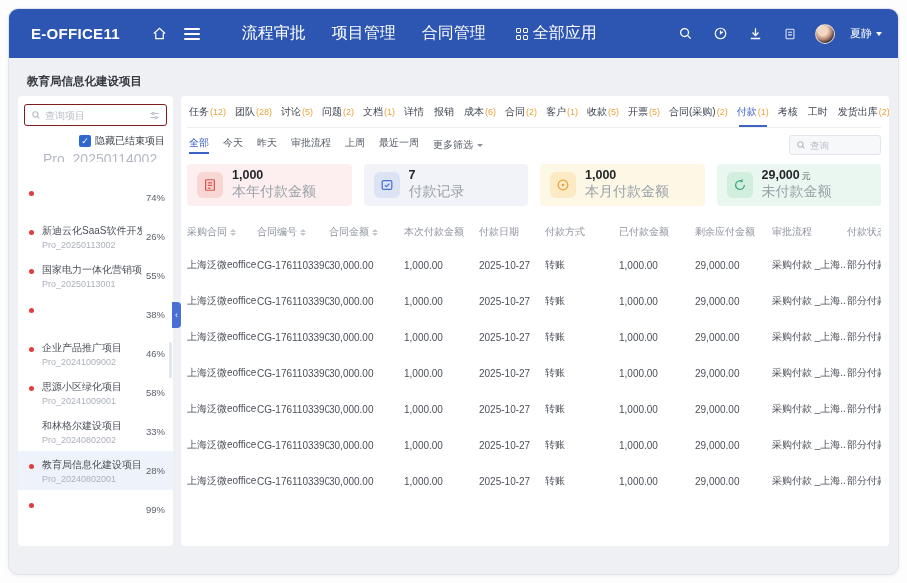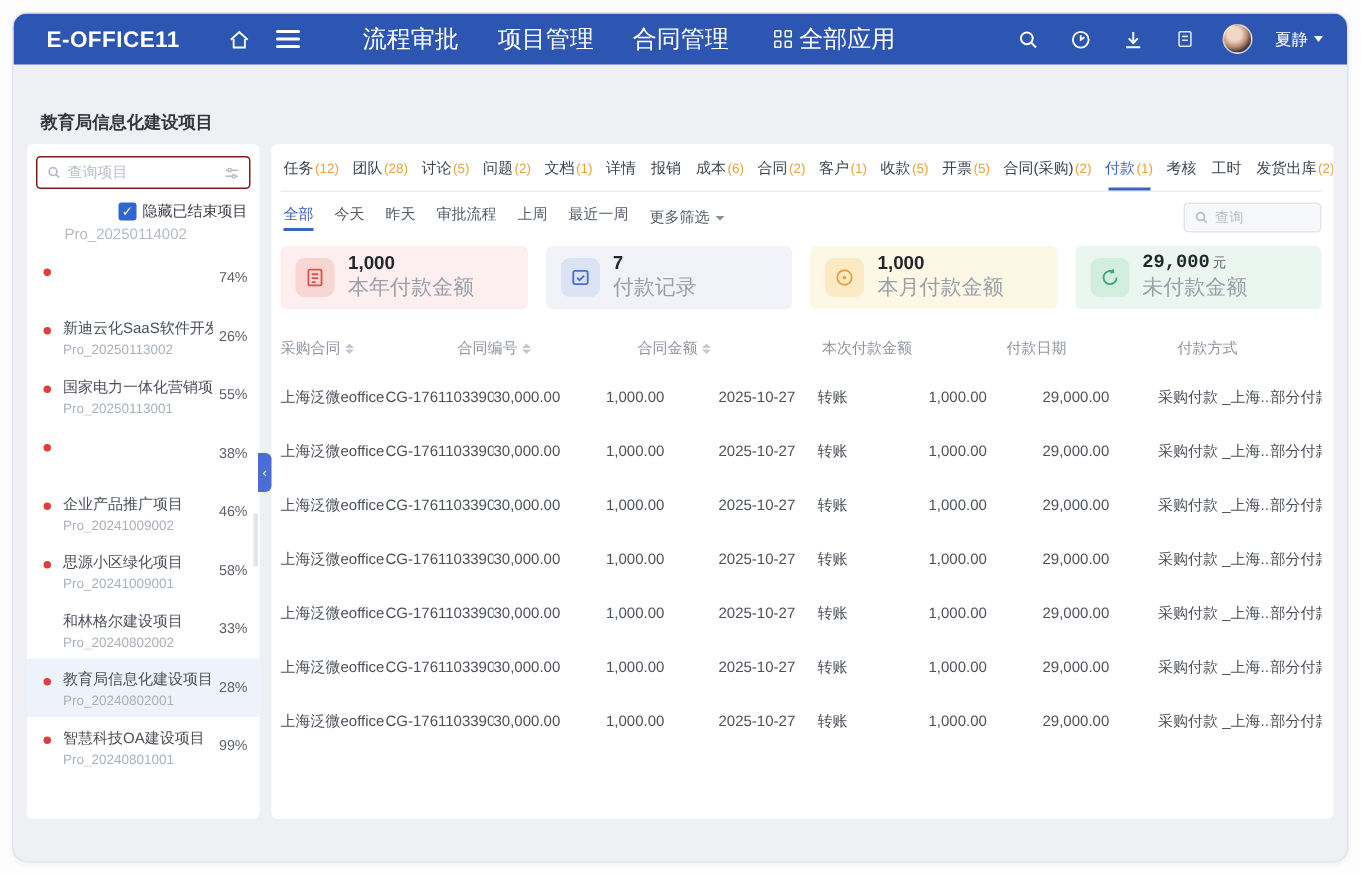--- a/index.html
+++ b/index.html
@@ -3,21 +3,21 @@
 <meta charset="utf-8">
 <style>
   * { box-sizing: border-box; margin: 0; padding: 0; }
   html,body { width:907px; height:583px; background:#fdfdfe; overflow:hidden;
     font-family:"Liberation Sans","DejaVu Sans",sans-serif; }
   .window { position:absolute; left:8px; top:8px; width:891px; height:567px;
     background:#eef0f4; border:1px solid #e2e5eb; border-radius:10px; overflow:hidden;
     box-shadow:0 1px 4px rgba(0,0,0,.05); }
 
   
-  .navbar { height:34px; background:#2d56b2; display:flex; align-items:center;
+  .navbar { height:49px; background:#2d56b2; display:flex; align-items:center;
     padding:0 16px; color:#fff; }
   .brand { font-size:15px; font-weight:bold; letter-spacing:.3px; margin-left:6px; cursor:pointer; }
   .nav-ico { display:flex; align-items:center; justify-content:center; width:20px; height:20px; cursor:pointer; }
   .home-ico { margin-left:30px; }
   .burger { margin-left:14px; display:flex; flex-direction:column; gap:3px; width:16px; cursor:pointer; }
   .burger i { display:block; height:2px; background:#fff; border-radius:1px; }
   .nav-items { display:flex; gap:26px; margin-left:42px; }
   .nav-item { font-size:16px; color:#fff; cursor:pointer; white-space:nowrap; display:flex; align-items:center; gap:5px; }
   .all-apps { margin-left:30px; }
   .grid-ico { display:grid; grid-template-columns:5px 5px; grid-template-rows:5px 5px; gap:2px; }
@@ -37,21 +37,21 @@
   
   .sidebar { width:155px; background:#fff; border-radius:4px; position:relative; flex:none; }
   .search-box { margin:8px 6px 0; height:22px; border:1px solid #7f1d1d; border-radius:3px;
     display:flex; align-items:center; padding:0 6px; gap:4px; background:#fff; }
   .search-box input { border:none; outline:none; flex:1; min-width:0; font-size:10px; color:#555; background:transparent; }
   .search-box input::placeholder { color:#b9bec7; }
   .hide-row { display:flex; justify-content:flex-end; align-items:center; gap:4px;
     margin:8px 8px 2px; font-size:10px; color:#3a3f47; }
   .checkbox { width:12px; height:12px; background:#2f66d0; border-radius:2px; color:#fff;
     font-size:9px; line-height:12px; text-align:center; cursor:pointer; flex:none; }
-  .clipped-code { margin:3px 0 4px 25px; font-size:10px; color:#b4b9c3; height:11px; overflow:hidden; }
+  .clipped-code { margin:3px 0 16px 25px; font-size:14px; color:#b4b9c3; height:11px; overflow:hidden; }
   .project-list { margin-top:2px; }
   .project-item { position:relative; display:flex; align-items:center; padding:6px 8px 6px 24px;
     height:39px; cursor:pointer; }
   .project-item.selected { background:#eef3fb; }
   .pdot { position:absolute; left:11px; top:13px; width:5px; height:5px; border-radius:50%;
     background:#e23c3c; display:none; }
   .pdot.show { display:block; }
   .pmeta { overflow:hidden; }
   .pname { font-size:10px; color:#4a4f58; white-space:nowrap; overflow:hidden; }
   .pcode { font-size:9px; color:#abb1bb; margin-top:2px; white-space:nowrap; }
@@ -84,24 +84,24 @@
   .stat { flex:1; height:42px; border-radius:4px; display:flex; align-items:center; padding:0 10px; gap:9px; }
   .ibox { width:26px; height:26px; border-radius:6px; display:flex; align-items:center; justify-content:center; flex:none; }
   .ibox svg { display:none; }
   .stat-text { overflow:hidden; }
   .val { font-size:12.5px; font-weight:bold; color:#23262b; line-height:1.1; white-space:nowrap; }
   .unit { font-size:9px; color:#5a5f68; font-weight:normal; margin-left:2px; }
   .lbl { font-size:14px; color:#9aa0a8; margin-top:0; white-space:nowrap; }
   .red    { background:#fdefef; } .red .ibox    { background:#f7d6d4; } .red svg.ic-red      { display:block; }
   .blue   { background:#f1f3f8; } .blue .ibox   { background:#dbe3f5; } .blue svg.ic-blue    { display:block; }
   .yellow { background:#fdf7e6; } .yellow .ibox { background:#fbeac3; } .yellow svg.ic-yellow{ display:block; }
-  .green  { background:#eaf7f0;font-family:Liberation Mono, monospace; } .green .ibox  { background:#d2eedf; } .green svg.ic-green  { display:block; }
+  .green  { background:#eaf7f0; } .green .ibox  { background:#d2eedf; } .green svg.ic-green  { display:block; }
 
   .thead, .tr { display:grid; grid-template-columns:70px 72px 75px 75px 66px 74px 76px 77px 75px 1fr; align-items:center; }
-  .thead { padding:9px 0 8px; font-size:10px; color:#8f949e;gap:48px; }
+  .thead { padding:9px 0 8px; font-size:10px; color:#8f949e; }
   .th { display:flex; align-items:center; gap:3px; white-space:nowrap; overflow:hidden; }
   .sort { display:none; flex-direction:column; gap:1px; cursor:pointer; }
   .sort.show { display:flex; }
   .sort i { display:block; width:0; height:0; border-left:3px solid transparent; border-right:3px solid transparent; }
   .sort .up { border-bottom:3.5px solid #c3c7cf; }
   .sort .dn { border-top:3.5px solid #c3c7cf; }
   .tr { padding:11px 0; font-size:10px; color:#4b5058; cursor:pointer; }
   .td { white-space:nowrap; overflow:hidden; padding-right:6px; }
 </style>
 </head>
@@ -252,24 +252,20 @@
           <div class="project-item selected">
             <span class="pdot show"></span>
             <span class="pmeta">
               <span class="pname" style="display:block">教育局信息化建设项目</span>
               <span class="pcode" style="display:block">Pro_20240802001</span>
             </span>
             <span class="ppct">28%</span>
           </div>
           <div class="project-item">
             <span class="pdot show"></span>
-            <span class="pmeta">
-              <span class="pname" style="display:block">智慧科技OA建设项目</span>
-              <span class="pcode" style="display:block">Pro_20240801001</span>
-            </span>
             <span class="ppct">99%</span>
           </div>
         </div>
       <div class="collapse-handle">‹</div>
       <div class="scroll-thumb"></div>
     </aside>
 
     <main class="main">
       <div class="tabs">
 

